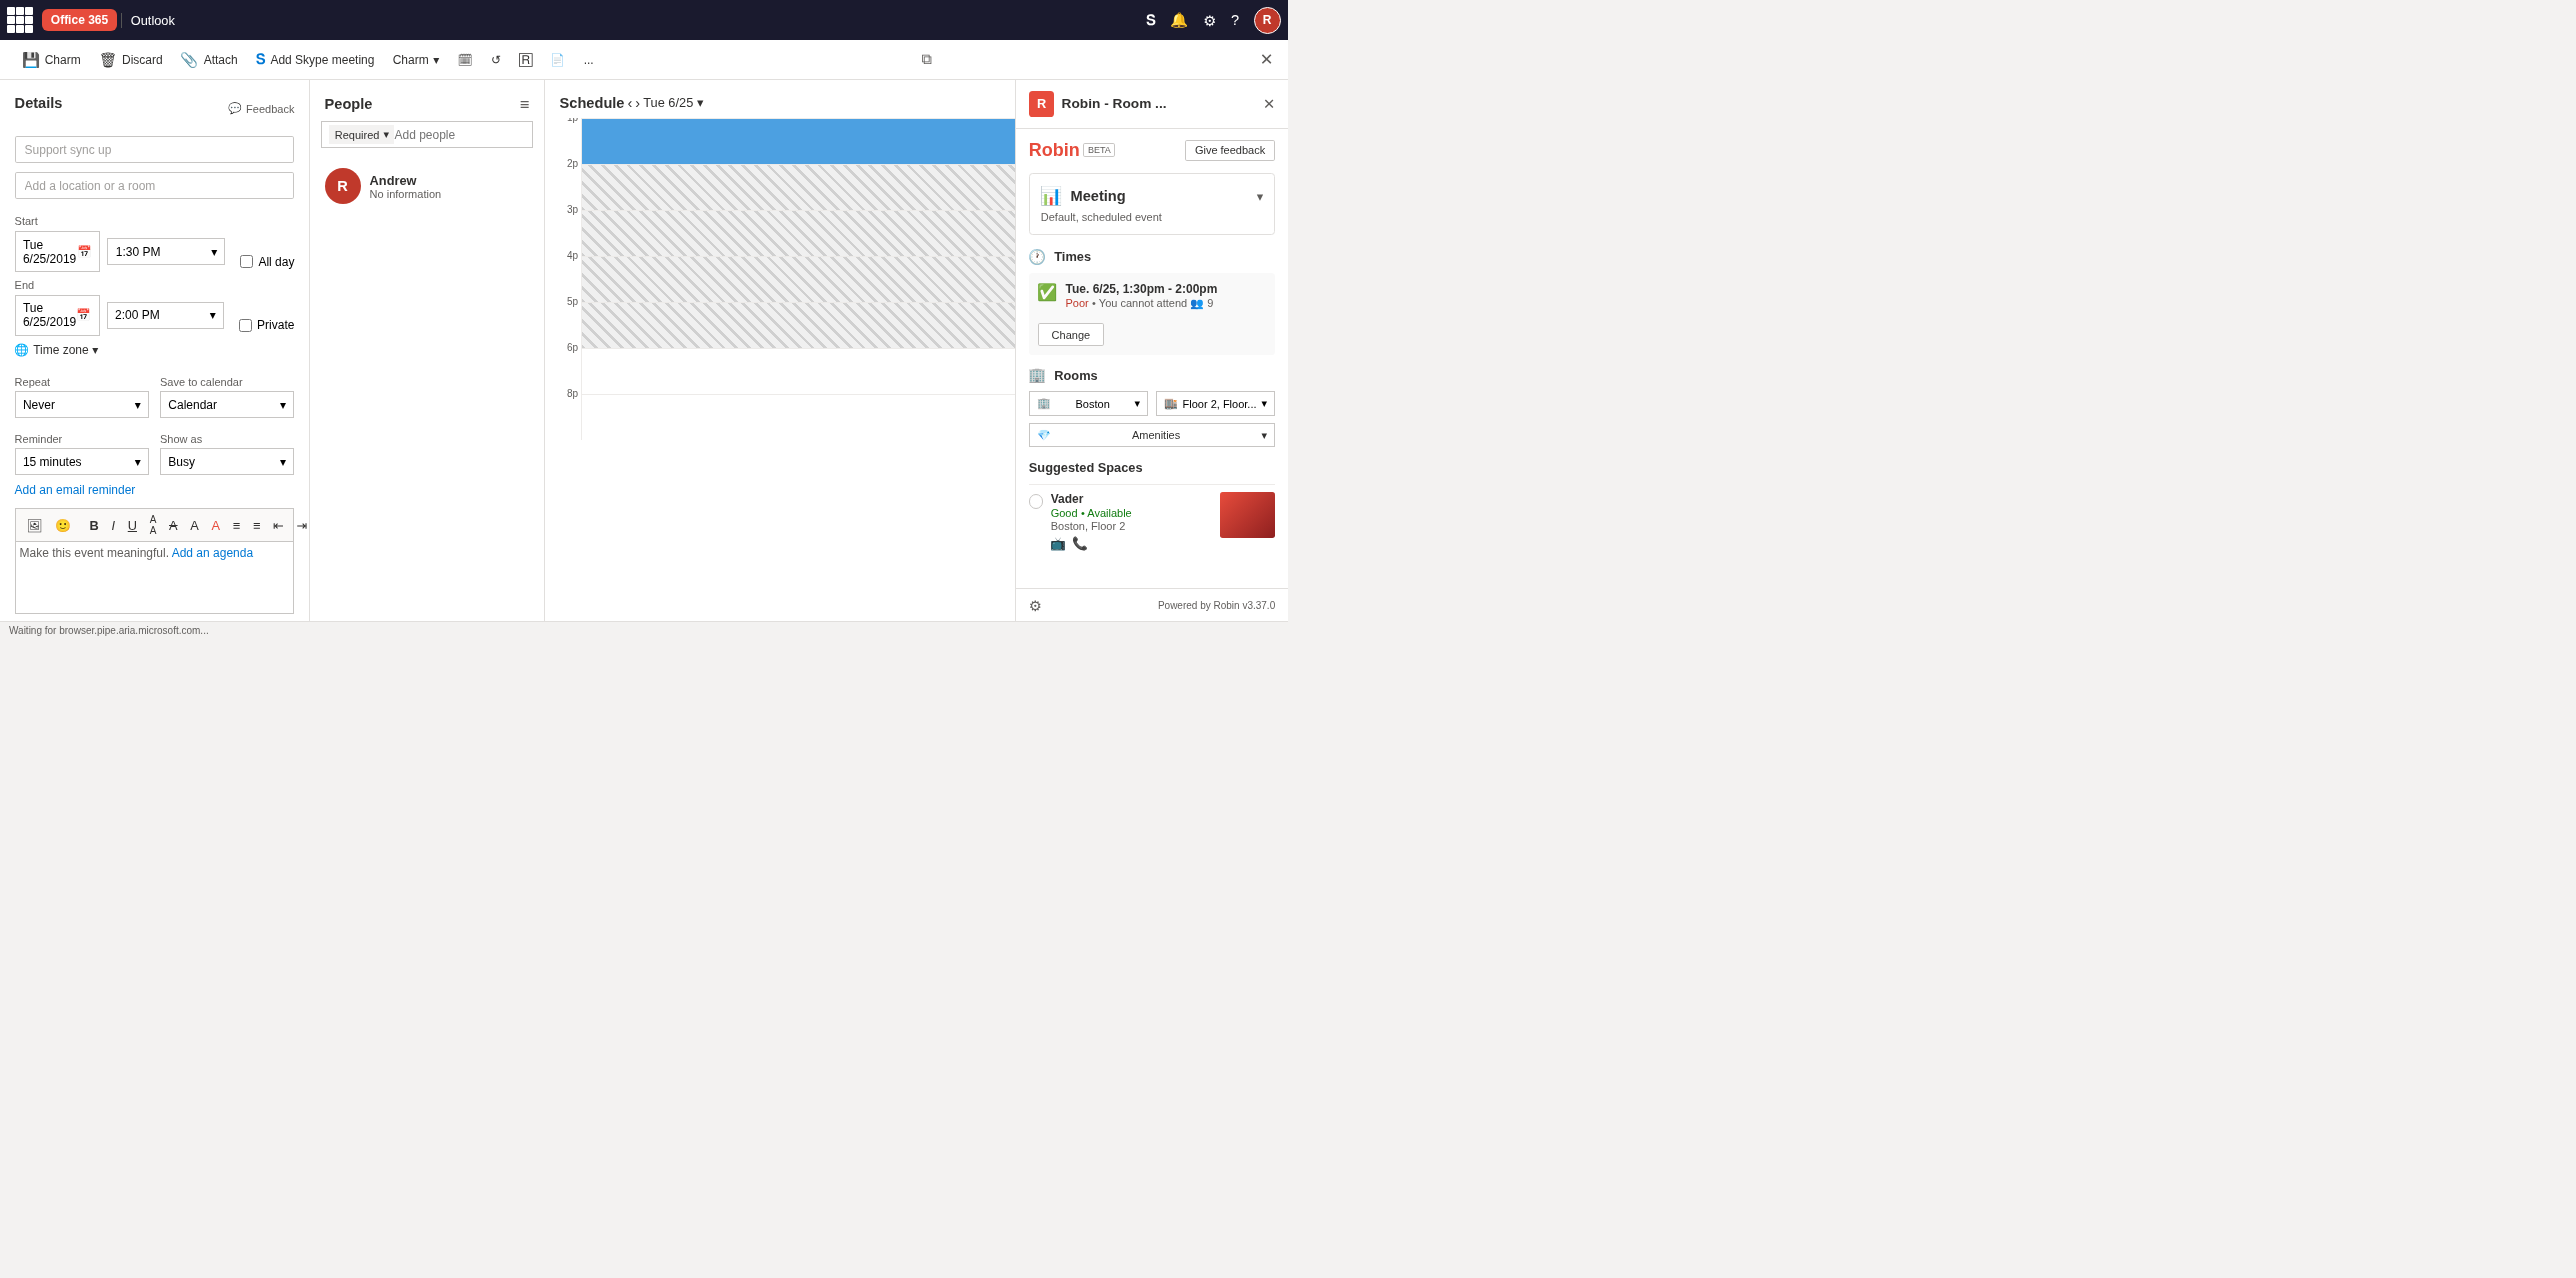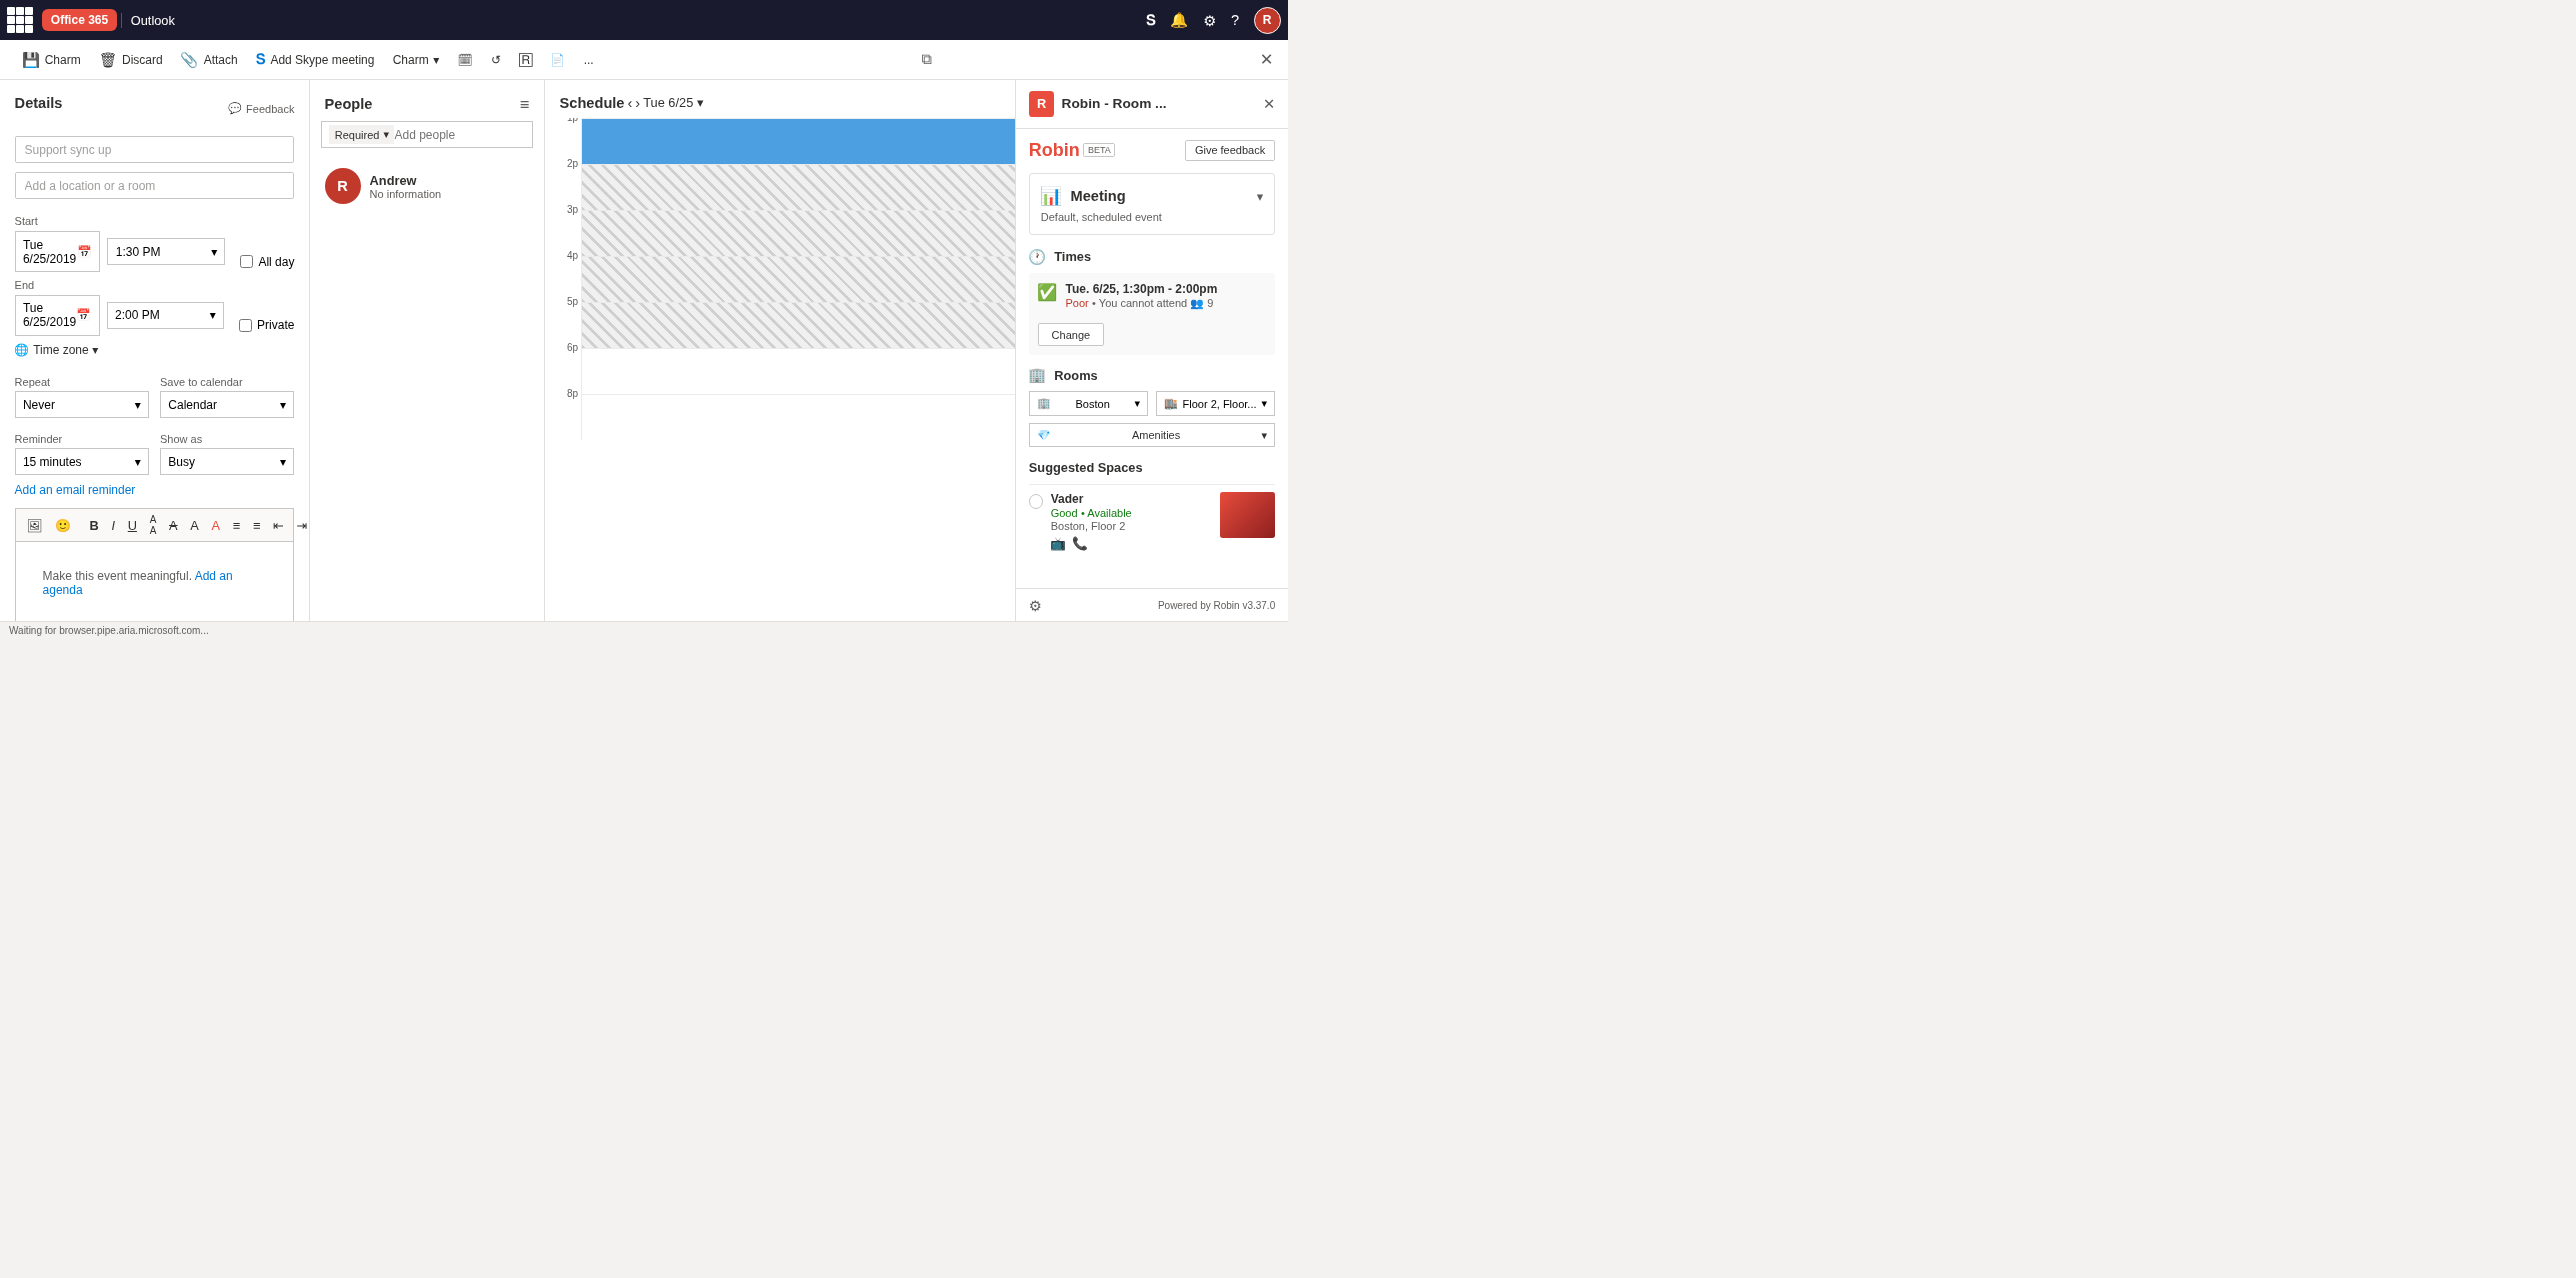--- a/index.html
+++ b/index.html
@@ -191,21 +191,21 @@
       cursor: pointer;
       font-size: 12.8px;
       padding: 1.8px 3.6px;
       color: #323130;
       border: none; background: transparent;
     }
     .editor-divider { width: 0.9px; height: 16.4px; background: #c8c6c4; }
     .editor-body {
       border: 0.9px solid #c8c6c4;
       min-height: 73px;
-      padding: 27px;
+      padding: 4px;
       font-size: 12px;
       color: #605e5c;
     }
     .editor-link { color: #0078d4; cursor: pointer; }
 
     
     .people-panel {
       width: 235px;
       background: white;
       border-right: 0.9px solid #e1dfdd;

